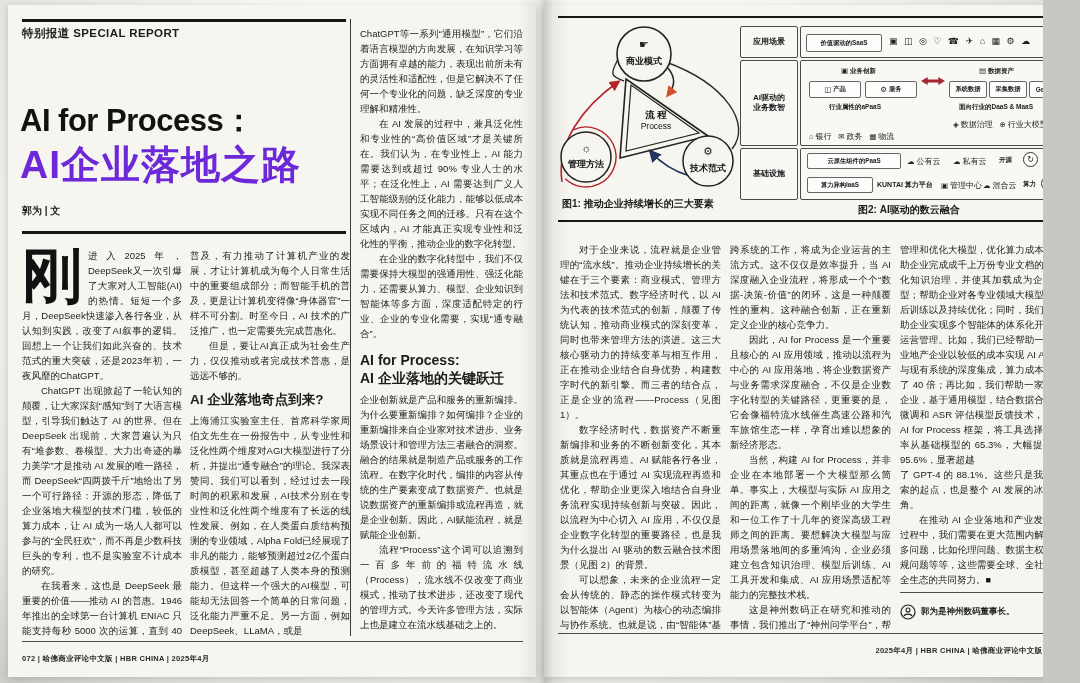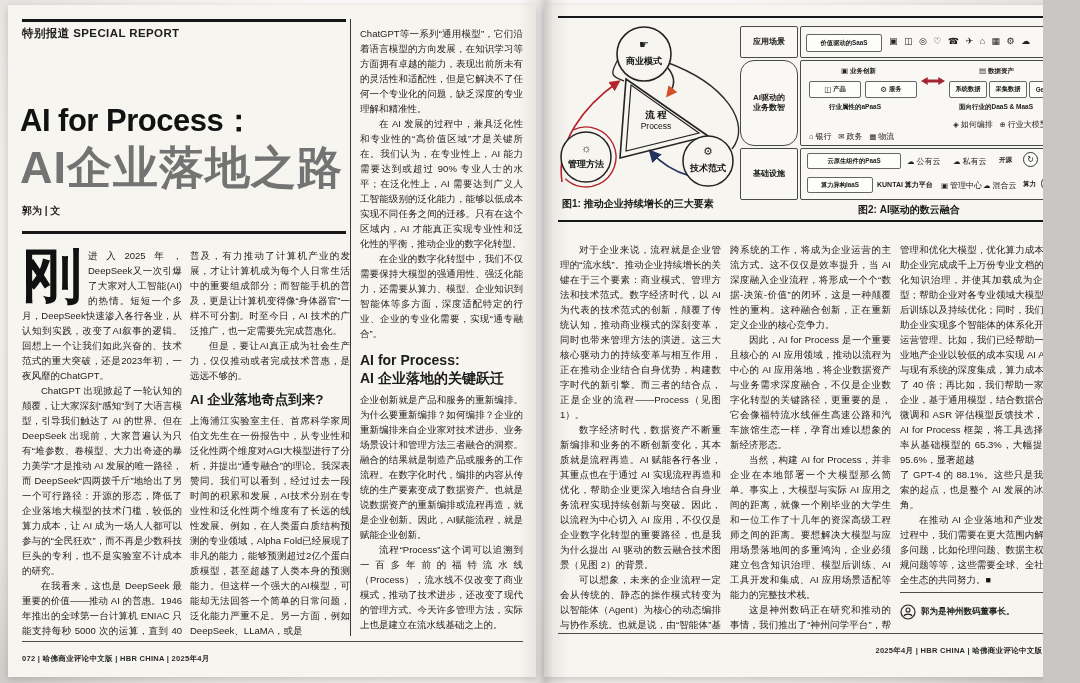--- a/index.html
+++ b/index.html
@@ -8,21 +8,21 @@
     font-family:"Liberation Sans","DejaVu Sans",sans-serif;color:#1c1c1c;}
   .page{position:absolute;top:5px;height:672px;background:#f7f5f0;box-shadow:0 2px 8px rgba(0,0,0,.18);}
   .page.left{left:8px;width:528px;}
   .page.right{left:544px;width:528px;}
   .gutter{position:absolute;top:0;left:518px;width:52px;height:683px;
     background:linear-gradient(90deg,rgba(0,0,0,0) 0%,rgba(0,0,0,.07) 38%,rgba(0,0,0,.16) 52%,rgba(0,0,0,.05) 68%,rgba(0,0,0,0) 100%);z-index:5;}
   .abs{position:absolute;}
   .rule{background:#161616;}
   .kicker{font-size:11.5px;font-weight:800;letter-spacing:.4px;}
   .title-en{font-size:31px;font-weight:800;letter-spacing:-.5px;color:#121212;line-height:1;}
-  .title-cn{font-size:45px;font-weight:900;color:#737373;letter-spacing:1px;line-height:1;}
+  .title-cn{font-size:39px;font-weight:900;color:#6d28d9;letter-spacing:1px;line-height:1;}
   .byline{font-size:10px;font-weight:700;}
   .col{font-size:9.5px;line-height:15px;text-align:justify;overflow:hidden;}
   .col p{margin:0;}
   .col p.ind{text-indent:2em;}
   .dropcap{float:left;font-size:60px;line-height:52px;font-weight:900;padding:2px 6px 0 0;color:#111;}
   .h-sec{font-size:13.5px;font-weight:800;margin:9px 0 5px 0 !important;text-align:left;line-height:1.2;}
   .h-sec2{font-size:14px;font-weight:800;margin:11px 0 5px 0 !important;text-align:left;line-height:1.25;}
   .footer-line{font-size:7.5px;font-weight:700;letter-spacing:.3px;color:#2a2a2a;}
   .caption{font-size:10px;font-weight:800;}
   
@@ -127,21 +127,21 @@
   <div class="abs caption" style="left:562px;top:197px;z-index:6;">图1: 推动企业持续增长的三大要素</div>
 
   <div class="fig2" style="z-index:6;">
 
     <div class="f2box f2label" style="left:0;top:0;width:56px;height:30px;">应用场景</div>
     <div class="f2box" style="left:60px;top:0;width:264px;height:30px;">
       <div class="f2inner" style="left:5px;top:7px;width:74px;height:16px;">价值驱动的SaaS</div>
       <div class="f2ic" style="left:88px;top:9px;font-size:9px;letter-spacing:2px;">▣ ◫ ◎ ♡ ☎ ✈ ⌂ ▦ ⚙ ☁</div>
     </div>
 
-    <div class="f2box f2label" style="left:0;top:34px;width:56px;height:84px;flex-direction:column;border-radius:14px;">
+    <div class="f2box f2label" style="left:0;top:34px;width:56px;height:84px;flex-direction:column;">
       <span>AI驱动的</span>
       <span>业务数智</span>
     </div>
     <div class="f2box" style="left:60px;top:34px;width:264px;height:84px;">
 
       <div class="f2txt" style="left:40px;top:5px;"><span class="mini">▣</span><span>业务创新</span></div>
       <div class="f2inner" style="left:8px;top:20px;width:50px;height:15px;">
           <span class="mini">◫</span>
           <span>产品</span>
         </div>
@@ -157,21 +157,21 @@
       </div>
 
       <div class="dblarrow" style="left:120px;top:16px;"></div>
 
       <div class="f2txt" style="left:178px;top:5px;"><span class="mini">▤</span><span>数据资产</span></div>
       <div class="f2inner" style="left:148px;top:20px;width:36px;height:15px;">系统数据</div>
       <div class="f2inner" style="left:188px;top:20px;width:36px;height:15px;">采集数据</div>
       <div class="f2inner" style="left:228px;top:20px;width:30px;height:15px;">GenAI</div>
       <div class="f2txt" style="left:158px;top:42px;">面向行业的DaaS &amp; MaaS</div>
       <div class="f2ic" style="left:152px;top:58px;">
-        <span class="mini">◈</span><span>如何编排</span>&nbsp;&nbsp;
+        <span class="mini">◈</span><span>数据治理</span>&nbsp;&nbsp;
         <span class="mini">⊕</span><span>行业大模型</span>
       </div>
     </div>
 
     <div class="f2box f2label" style="left:0;top:122px;width:56px;height:50px;">基础设施</div>
     <div class="f2box" style="left:60px;top:122px;width:264px;height:50px;">
       <div class="f2inner" style="left:6px;top:4px;width:92px;height:14px;">云原生组件的PaaS</div>
       <div class="f2ic" style="left:106px;top:7px;"><span class="mini">☁</span><span>公有云</span></div>
       <div class="f2ic" style="left:152px;top:7px;"><span class="mini">☁</span><span>私有云</span></div>
       <div class="f2txt" style="left:198px;top:7px;">开源</div>

